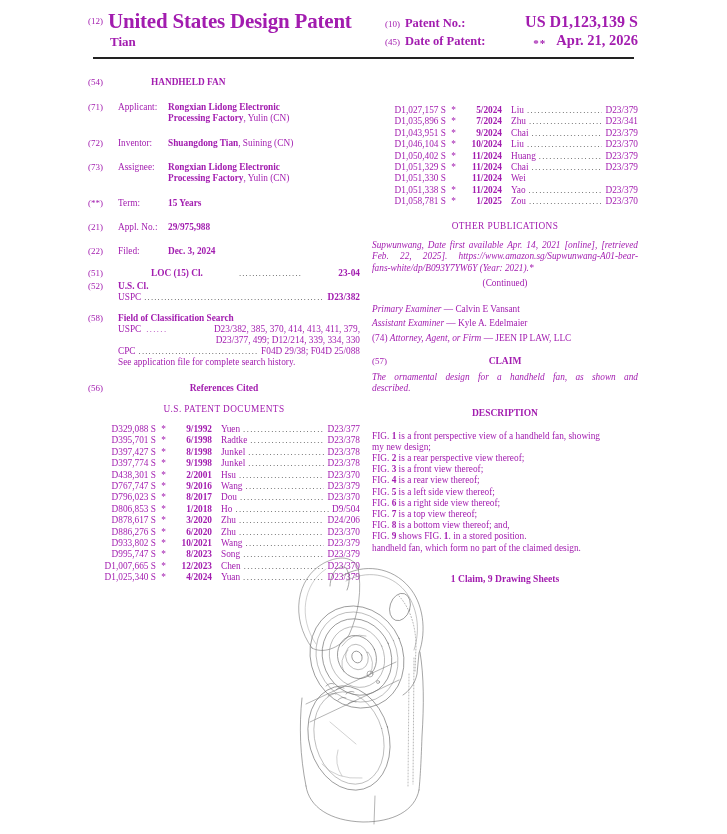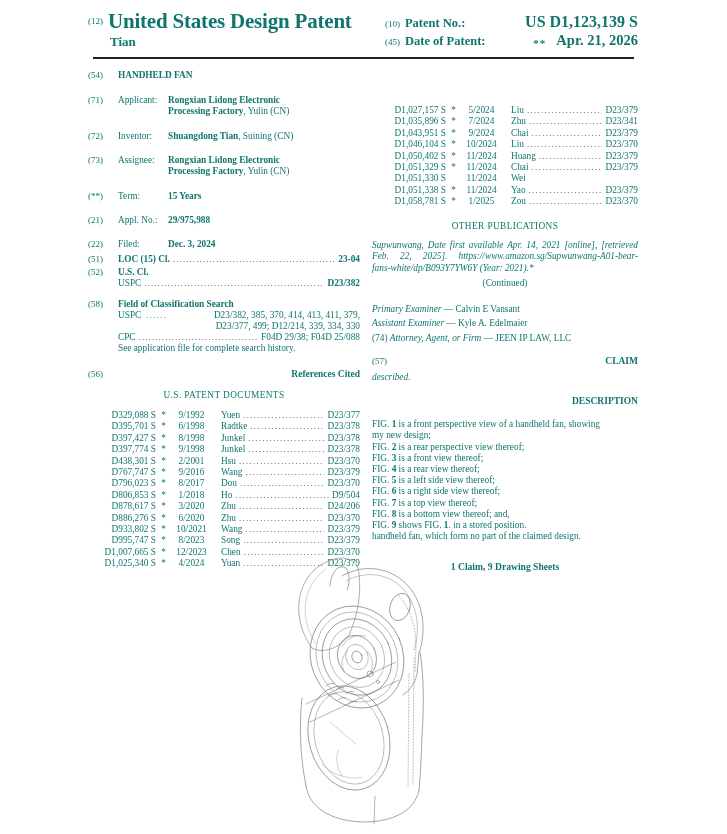--- a/index.html
+++ b/index.html
@@ -1,19 +1,19 @@
 <!DOCTYPE html>
 <html><head>
 <meta charset="utf-8">
 <style>
   * { margin:0; padding:0; box-sizing:border-box; }
   html,body { background:#ffffff; }
   .page {
     position:relative; width:727px; height:834px; background:#fff;
-    font-family:"Liberation Serif", serif; color:#0f766e; overflow:hidden;
+    font-family:"Liberation Serif", serif; color:#a21caf; overflow:hidden;
   }
   
   .hdr { position:absolute; left:88px; top:10px; width:550px; display:flex; }
   .hdr-left { display:flex; width:290px; }
   .pn { font-size:9px; padding-top:6px; margin-right:5px; flex:none; }
   .h-title { font-size:21px; font-weight:bold; letter-spacing:-0.2px; line-height:22px; }
   .h-author { font-size:13px; font-weight:bold; margin-top:2px; margin-left:2px; }
   .hdr-right { width:254px; margin-left:8px; padding-top:4px; }
   .hr-row { display:flex; align-items:baseline; font-size:12.5px; font-weight:bold; line-height:16px;text-align:center; }
   .hr-row .pn { padding-top:0; font-weight:normal; font-size:9px; }
@@ -23,37 +23,37 @@
   .rule { position:absolute; left:93px; top:57px; width:541px; height:1.6px; background:#222; }
   
   .col { position:absolute; top:66px; font-size:9.3px; line-height:11px; }
   .col-left  { left:88px;  width:272px; }
   .col-right { left:372px; width:266px;margin-top:35px; }
   .row { display:flex; align-items:baseline; }
   .n   { width:30px; flex:none; font-size:9px; }
   .lbl { width:50px; flex:none; }
   .val { flex:1; }
   b, .b { font-weight:bold; }
-  .mt4{margin-top:4px;} .mt13{margin-top:13px;} .mt14{margin-top:14px;}
+  .mt4{margin-top:11px;gap:33px;} .mt13{margin-top:13px;} .mt14{margin-top:14px;}
   .lead { flex:1; overflow:hidden; white-space:nowrap; margin:0 3px; }
   .lead::after { content:"................................................................................."; letter-spacing:1.2px; font-size:8.5px; color:#333; }
   .indent { padding-left:30px; }
   .r { text-align:right; }
   .center { text-align:center; }
   .heading-row { position:relative; }
   .heading-row .n { position:absolute; left:0; top:0; }
-  .sec-heading { font-weight:bold; font-size:9.5px;text-align:right; }
+  .sec-heading { font-weight:bold; font-size:9.5px; }
   .caps-heading { font-size:9.3px; letter-spacing:0.4px; }
   
   .reftable { margin-top:9px; padding-left:6px; }
   .reftable-r { margin-top:4px; padding-left:12px; }
   .rrow { display:flex; align-items:baseline; line-height:11.4px; white-space:nowrap; }
   .rn { width:62px; flex:none; text-align:right; }
   .rs { width:15px; flex:none; text-align:center; }
-  .rd { width:41px; flex:none; text-align:center; }
+  .rd { width:41px; flex:none; text-align:right;font-weight:bold; }
   .rname { margin-left:9px; flex:none; }
   .rlead { flex:1; overflow:hidden; white-space:nowrap; margin:0 3px; }
   .rlead::after { content:"....................................................."; letter-spacing:1.4px; font-size:8.5px; color:#333; }
   .rc { flex:none; text-align:right; }
   
   .pub-line, .claim-line { line-height:11.5px;font-style:italic; }
   .jl { text-align:justify; text-align-last:justify; }
   .fig-line { line-height:11.2px; white-space:nowrap; }
   .ex-line { line-height:13.5px; }
   .ex-line i, .att i { font-style:italic; }
@@ -392,20 +392,21 @@
     <div class="att" style="margin-top:2px; line-height:13.5px">
       <span>(74)</span>
       <i>Attorney, Agent, or Firm</i><span> — </span><span>JEEN IP LAW, LLC</span>
     </div>
 
     <div class="heading-row" style="margin-top:10px">
       <span class="n">(57)</span>
       <div class="center sec-heading">CLAIM</div>
     </div>
     <div id="claim-lines" style="margin-top:5px">
+        <div class="claim-line jl">The ornamental design for a handheld fan, as shown and</div>
         <div class="claim-line">described.</div>
       </div>
 
     <div class="center sec-heading" style="margin-top:13px">DESCRIPTION</div>
 
     <div id="figures" style="margin-top:12px">
         <div class="fig-line"><span>FIG. </span><b>1</b><span> is a front perspective view of a handheld fan, showing</span></div>
         <div class="fig-line"><span>my new design;</span></div>
         <div class="fig-line"><span>FIG. </span><b>2</b><span> is a rear perspective view thereof;</span></div>
         <div class="fig-line"><span>FIG. </span><b>3</b><span> is a front view thereof;</span></div>

